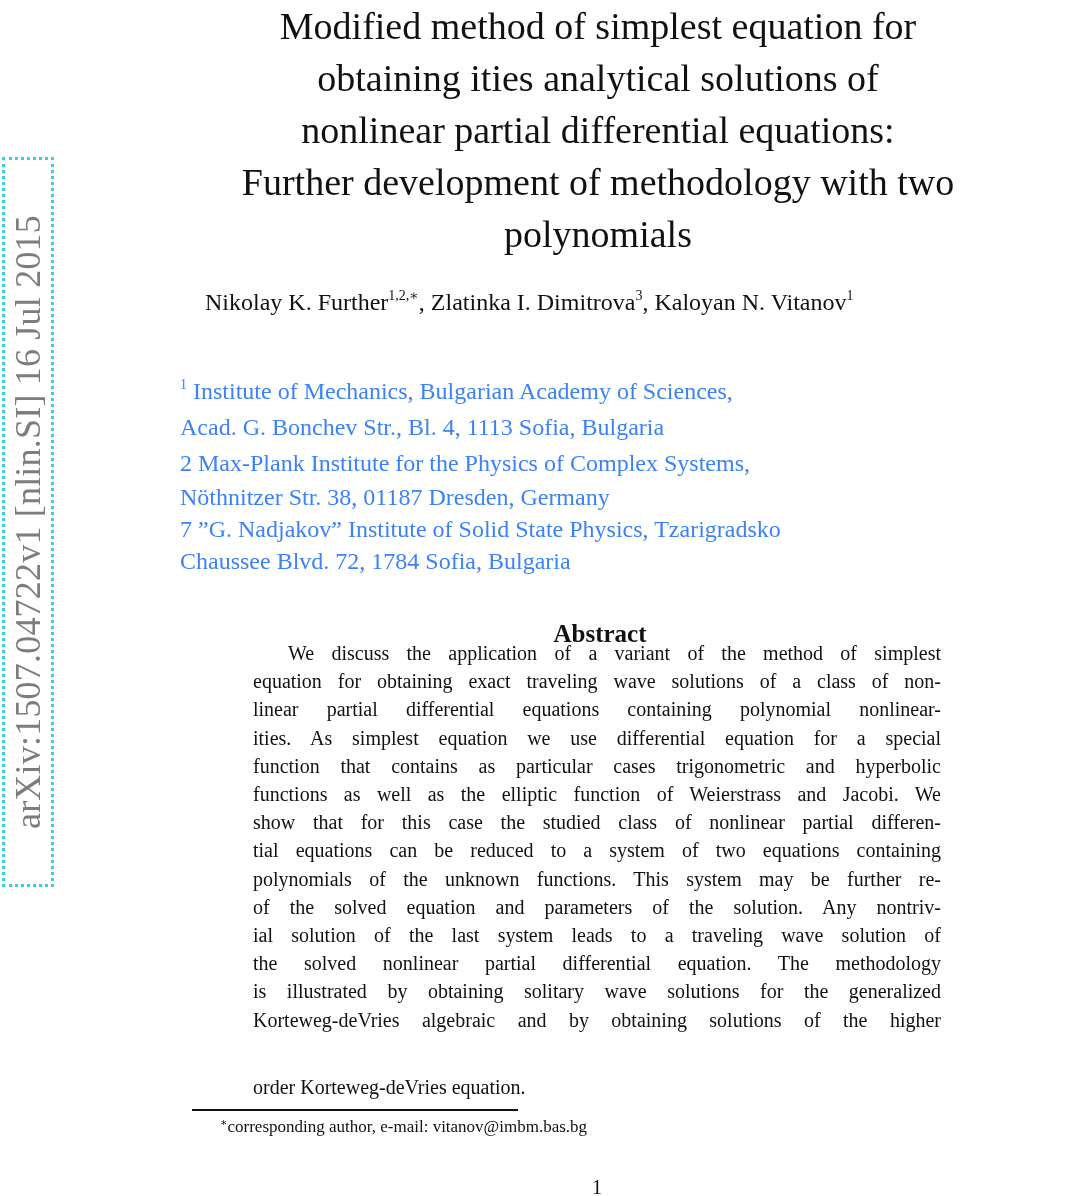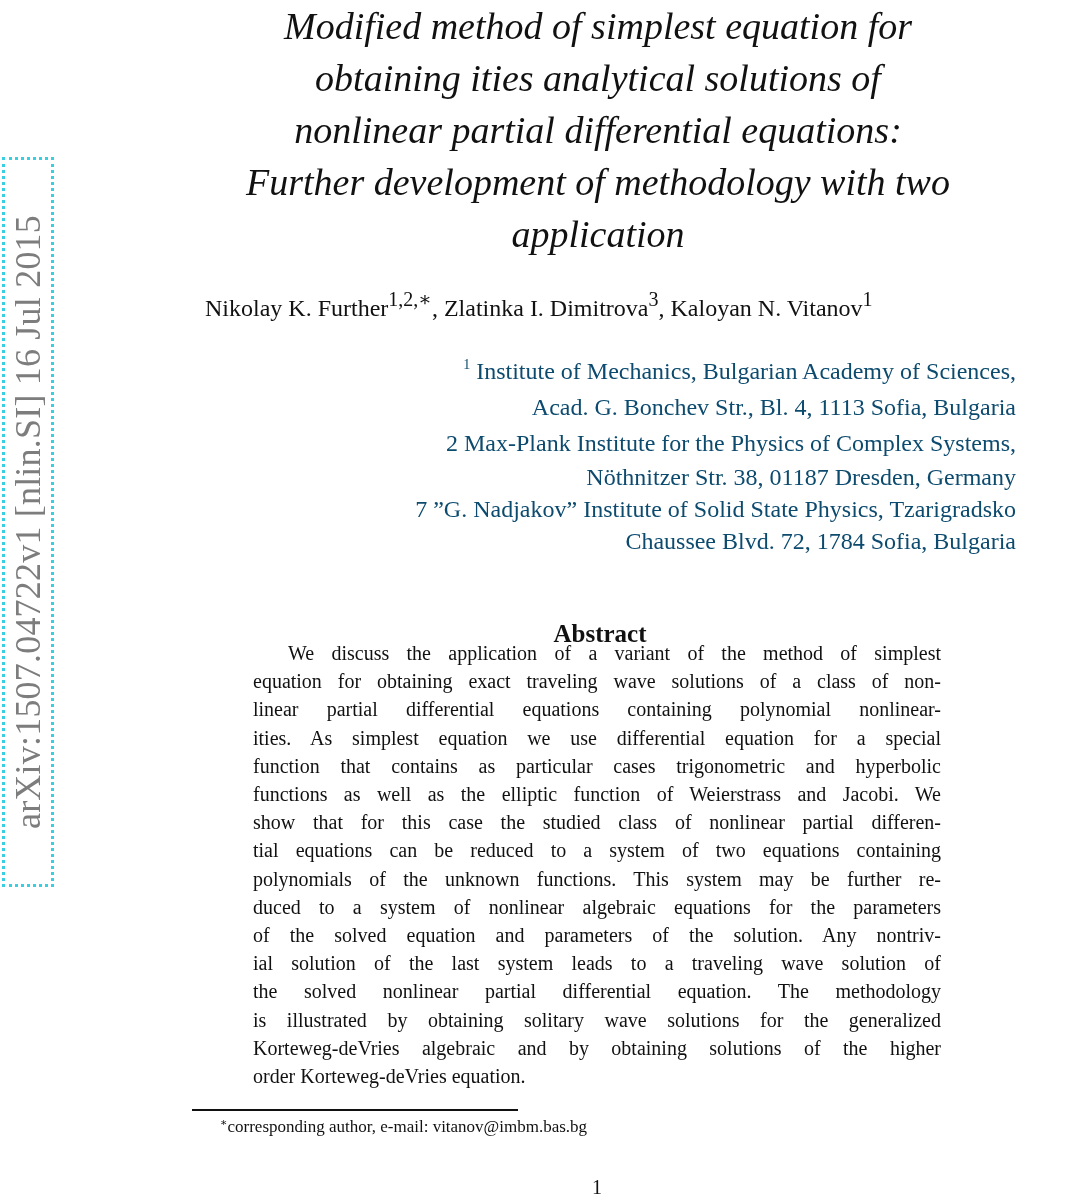--- a/index.html
+++ b/index.html
@@ -45,43 +45,43 @@
     left: 180px;
     width: 836px;
     top: 0px;
     text-align: center;
     font-size: 38px;
     line-height: 52px;
     font-weight: normal;
     margin: 0;
     color: #111;
   }
-  .title span { display: block; white-space: nowrap; font-style: italic; }
+  .title span { display: block; white-space: nowrap; }
 
   
   .authors {
     position: absolute;
     left: 205px;
     top: 287px;
     font-size: 24px;
     white-space: nowrap;
     color: #111;
   }
-  .authors sup { font-size: 20px; vertical-align: 10px; }
+  .authors sup { font-size: 14px; vertical-align: 10px; }
 
   
   .affiliations {
     position: absolute;
     left: 180px;
     width: 836px;
-    top: 347px;
-    text-align: right;
+    top: 367px;
+    text-align: left;
     font-size: 24px;
     line-height: 36px;
-    color: #0c4a6e;
+    color: #3b82f6;
   }
   .affiliations .line { display: block; white-space: nowrap; }
   .affiliations .line.tight { line-height: 32px; }
   .affiliations sup { font-size: 14px; vertical-align: 10px; }
 
   
   .abstract-heading {
     position: absolute;
     left: 245px;
     width: 710px;
@@ -101,21 +101,21 @@
     text-align: justify;
     color: #111;
   }
   .abstract-body .ln {
     display: block;
     text-align: justify;
     text-align-last: justify;
     white-space: nowrap;
   }
   .abstract-body .ln.first { padding-left: 35px; }
-  .abstract-body .ln.last { text-align-last: left; }
+  .abstract-body .ln.last { text-align-last: left; margin-top: 39px; }
 
   
   .footnote-rule {
     position: absolute;
     left: 192px;
     top: 1109px;
     width: 326px;
     height: 0;
     border-top: 2px solid #111;
   }
@@ -146,21 +146,21 @@
 
   <div class="arxiv-stamp">
     <div class="arxiv-stamp-text">arXiv:1507.04722v1  [nlin.SI]  16 Jul 2015</div>
   </div>
 
   <h1 class="title">
     <span>Modified method of simplest equation for</span>
     <span>obtaining ities analytical solutions of</span>
     <span>nonlinear partial differential equations:</span>
     <span>Further development of methodology with two</span>
-    <span>application</span>
+    <span>polynomials</span>
   </h1>
 
   <div class="authors">
     <span>Nikolay K. Further</span><sup>1,2,∗</sup><span>, </span><span>Zlatinka I. Dimitrova</span><sup>3</sup><span>, </span><span>Kaloyan N. Vitanov</span><sup>1</sup>
   </div>
 
   <div class="affiliations">
     <span class="line"><sup>1</sup><span> Institute of Mechanics, Bulgarian Academy of Sciences,</span></span>
     <span class="line">Acad. G. Bonchev Str., Bl. 4, 1113 Sofia, Bulgaria</span>
     <span class="line">2 Max-Plank Institute for the Physics of Complex Systems,</span>
@@ -173,21 +173,20 @@
   <div class="abstract-body">
     <span class="ln first">We discuss the application of a variant of the method of simplest</span>
     <span class="ln">equation for obtaining exact traveling wave solutions of a class of non-</span>
     <span class="ln">linear partial differential equations containing polynomial nonlinear-</span>
     <span class="ln">ities.  As simplest equation we use differential equation for a special</span>
     <span class="ln">function that contains as particular cases trigonometric and hyperbolic</span>
     <span class="ln">functions as well as the elliptic function of Weierstrass and Jacobi.  We</span>
     <span class="ln">show that for this case the studied class of nonlinear partial differen-</span>
     <span class="ln">tial equations can be reduced to a system of two equations containing</span>
     <span class="ln">polynomials of the unknown functions.  This system may be further re-</span>
-    <span class="ln">duced to a system of nonlinear algebraic equations for the parameters</span>
     <span class="ln">of the solved equation and parameters of the solution.  Any nontriv-</span>
     <span class="ln">ial solution of the last system leads to a traveling wave solution of</span>
     <span class="ln">the solved nonlinear partial differential equation.  The methodology</span>
     <span class="ln">is illustrated by obtaining solitary wave solutions for the generalized</span>
     <span class="ln">Korteweg-deVries algebraic and by obtaining solutions of the higher</span>
     <span class="ln last">order Korteweg-deVries equation.</span>
   </div>
 
   <div class="footnote-rule"></div>
   <div class="footnote">

